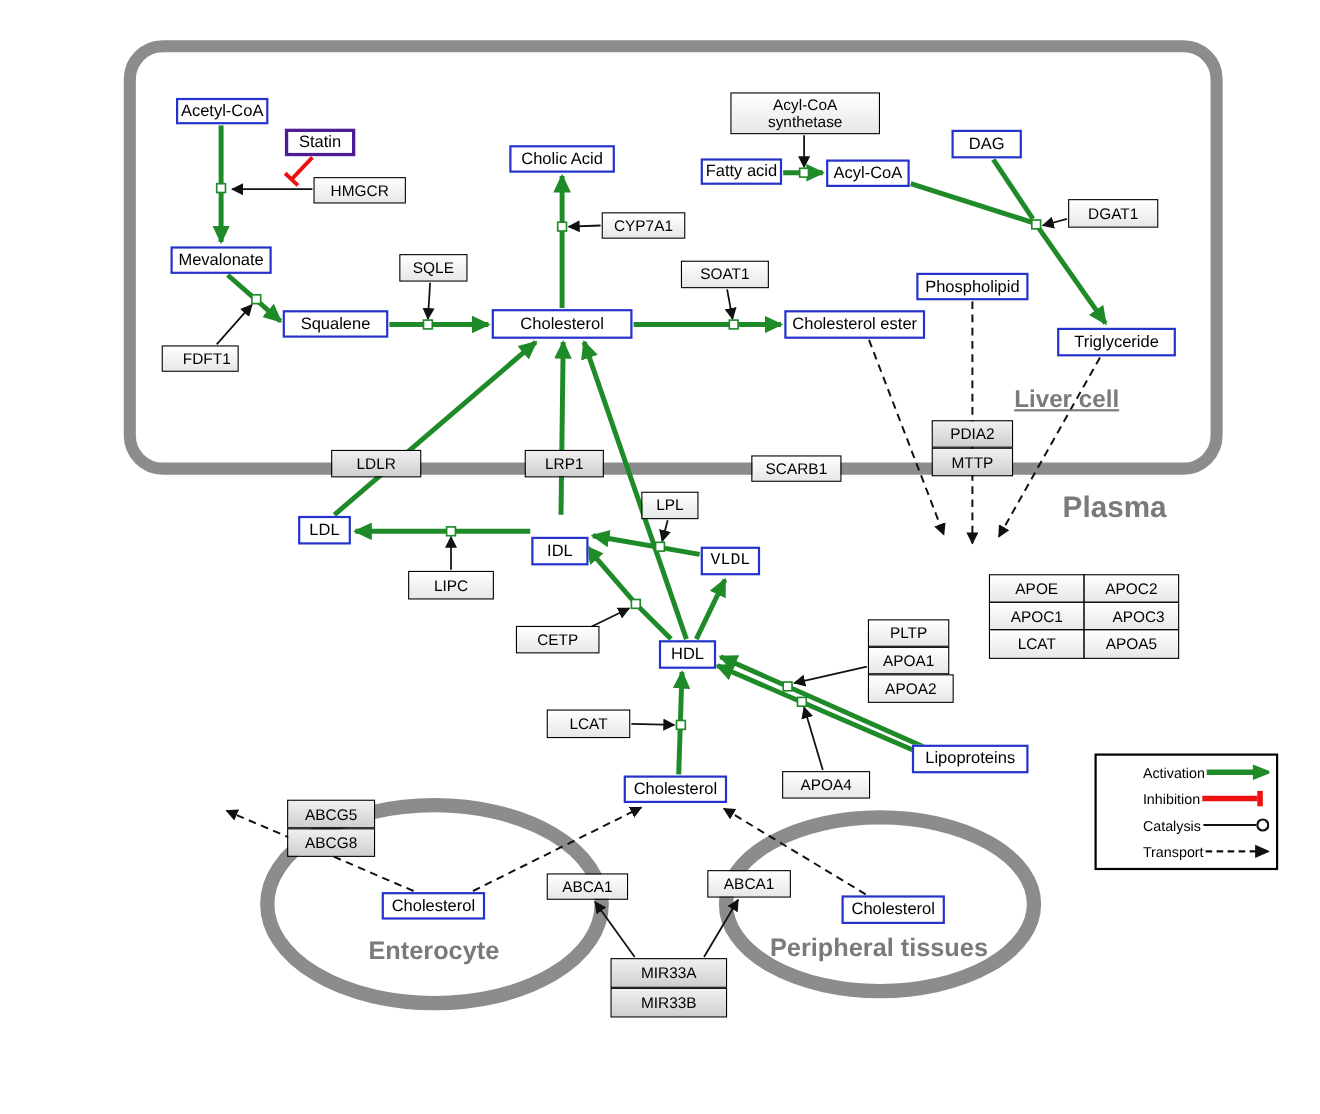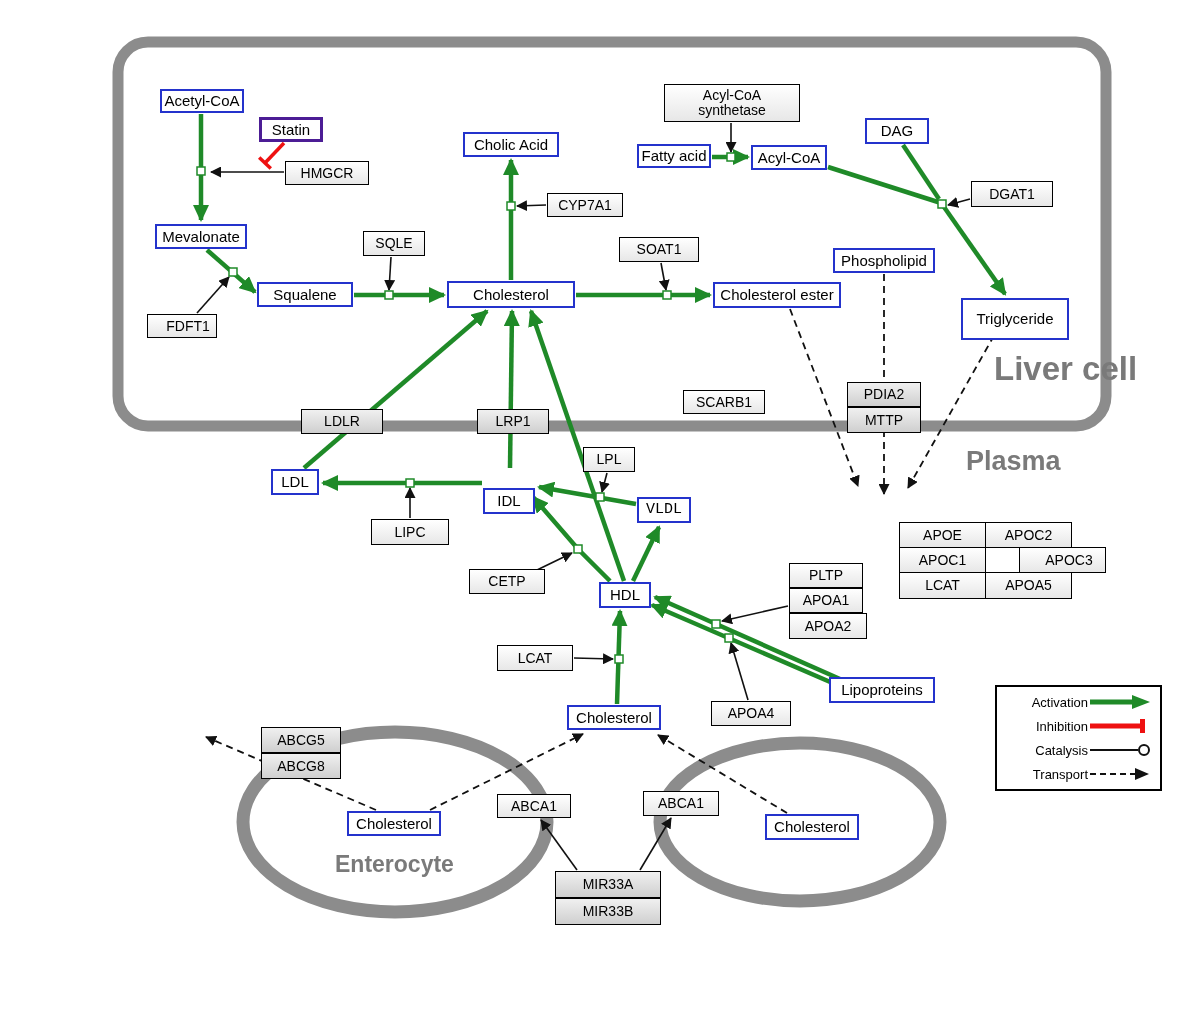--- a/index.html
+++ b/index.html
@@ -8,28 +8,28 @@
   #edge-layer{position:absolute;left:0;top:0;}
   #node-layer{position:absolute;left:0;top:0;width:100%;height:100%;}
   .node{position:absolute;display:flex;align-items:center;justify-content:center;
         text-align:center;background:#fff;border:1px solid #000;color:#000;
         box-sizing:border-box;font-size:14px;line-height:1.05;white-space:pre-line;}
   .node.metabolite{border:2px solid #2433cc;font-size:15px;}
   .node.inhibitor{border:3px solid #4c1d95;font-size:15px;}
   .node.protein{background:linear-gradient(#ffffff,#e7e7e7);}
   .node.protein-shaded{background:linear-gradient(#f0f0f0,#cfcfcf);}
   .compartment-label{position:absolute;font-weight:bold;color:#7a7a7a;}
-  #liver-label{left:994px;top:350px;font-size:33px;}
+  #liver-label{left:922px;top:350px;font-size:22px;text-decoration:underline;}
   #plasma-label{left:966px;top:446px;font-size:27px;}
   #enterocyte-label{left:335px;top:851px;font-size:23px;}
   #peripheral-label{left:700px;top:848px;font-size:23px;}
   .legend{position:absolute;left:995px;top:685px;width:167px;height:106px;
           border:2px solid #000;background:#fff;box-sizing:border-box;
           display:flex;flex-direction:column;justify-content:space-around;padding:3px 6px;}
-  .legend-row{display:flex;align-items:center;justify-content:flex-end;}
+  .legend-row{display:flex;align-items:center;justify-content:flex-start;margin-left:36px;}
   .legend-label{font-size:13px;color:#000;}
 </style>
 </head>
 <body>
 
 <div class="canvas">
 
   <svg id="edge-layer" width="1200" height="1013" viewBox="0 0 1200 1013">
     <defs>
       <marker id="arrow-green" markerUnits="userSpaceOnUse" markerWidth="18" markerHeight="16" refX="15" refY="8" orient="auto">
@@ -103,68 +103,69 @@
       <div class="node metabolite" style="left: 160px; top: 89px; width: 84px; height: 24px;">Acetyl-CoA</div>
       <div class="node metabolite" style="left: 155px; top: 224px; width: 92px; height: 25px;">Mevalonate</div>
       <div class="node metabolite" style="left: 257px; top: 282px; width: 96px; height: 25px;">Squalene</div>
       <div class="node metabolite" style="left: 447px; top: 281px; width: 128px; height: 27px;">Cholesterol</div>
       <div class="node metabolite" style="left: 463px; top: 132px; width: 96px; height: 25px;">Cholic Acid</div>
       <div class="node metabolite" style="left: 713px; top: 282px; width: 128px; height: 26px;">Cholesterol ester</div>
       <div class="node metabolite" style="left: 637px; top: 144px; width: 74px; height: 24px;">Fatty acid</div>
       <div class="node metabolite" style="left: 751px; top: 145px; width: 76px; height: 25px;">Acyl-CoA</div>
       <div class="node metabolite" style="left: 865px; top: 118px; width: 64px; height: 26px;">DAG</div>
       <div class="node metabolite" style="left: 833px; top: 248px; width: 102px; height: 25px;">Phospholipid</div>
-      <div class="node metabolite" style="left: 961px; top: 298px; width: 108px; height: 42px; text-align: right;">Triglyceride</div>
+      <div class="node metabolite" style="left: 961px; top: 298px; width: 108px; height: 26px; text-align: right;">Triglyceride</div>
       <div class="node metabolite" style="left: 271px; top: 469px; width: 48px; height: 26px;">LDL</div>
       <div class="node metabolite" style="left: 483px; top: 488px; width: 52px; height: 26px;">IDL</div>
       <div class="node metabolite" style="left: 637px; top: 497px; width: 54px; height: 26px; font-family: Liberation Mono, monospace;">VLDL</div>
       <div class="node metabolite" style="left: 599px; top: 582px; width: 52px; height: 26px;">HDL</div>
       <div class="node metabolite" style="left: 829px; top: 677px; width: 106px; height: 26px;">Lipoproteins</div>
       <div class="node metabolite" style="left: 567px; top: 705px; width: 94px; height: 25px;">Cholesterol</div>
       <div class="node metabolite" style="left: 347px; top: 811px; width: 94px; height: 25px;">Cholesterol</div>
       <div class="node metabolite" style="left: 765px; top: 814px; width: 94px; height: 26px;">Cholesterol</div>
       <div class="node inhibitor" style="left: 259px; top: 117px; width: 64px; height: 25px;">Statin</div>
       <div class="node protein" style="left: 285px; top: 161px; width: 84px; height: 24px;">HMGCR</div>
       <div class="node protein" style="left: 147px; top: 314px; width: 70px; height: 24px; padding-left: 12px;">FDFT1</div>
       <div class="node protein" style="left: 363px; top: 231px; width: 62px; height: 25px;">SQLE</div>
       <div class="node protein" style="left: 547px; top: 193px; width: 76px; height: 24px;">CYP7A1</div>
       <div class="node protein" style="left: 619px; top: 237px; width: 80px; height: 25px;">SOAT1</div>
       <div class="node protein" style="left: 664px; top: 84px; width: 136px; height: 38px;">Acyl-CoA
 synthetase</div>
       <div class="node protein" style="left: 971px; top: 181px; width: 82px; height: 26px;">DGAT1</div>
       <div class="node protein-shaded" style="left: 301px; top: 409px; width: 82px; height: 25px;">LDLR</div>
       <div class="node protein-shaded" style="left: 477px; top: 409px; width: 72px; height: 25px;">LRP1</div>
-      <div class="node protein" style="left: 683px; top: 390px; width: 82px; height: 24px;">SCARB1</div>
+      <div class="node protein" style="left: 683px; top: 414px; width: 82px; height: 24px;">SCARB1</div>
       <div class="node protein-shaded" style="left: 847px; top: 382px; width: 74px; height: 25px;">PDIA2</div>
       <div class="node protein-shaded" style="left: 847px; top: 407px; width: 74px; height: 26px;">MTTP</div>
       <div class="node protein" style="left: 371px; top: 519px; width: 78px; height: 26px;">LIPC</div>
       <div class="node protein" style="left: 583px; top: 447px; width: 52px; height: 25px;">LPL</div>
       <div class="node protein" style="left: 469px; top: 569px; width: 76px; height: 25px;">CETP</div>
       <div class="node protein" style="left: 497px; top: 645px; width: 76px; height: 26px;">LCAT</div>
       <div class="node protein" style="left: 789px; top: 563px; width: 74px; height: 25px;">PLTP</div>
       <div class="node protein" style="left: 789px; top: 588px; width: 74px; height: 25px;">APOA1</div>
       <div class="node protein" style="left: 789px; top: 613px; width: 78px; height: 26px;">APOA2</div>
       <div class="node protein" style="left: 711px; top: 701px; width: 80px; height: 25px;">APOA4</div>
       <div class="node protein" style="left: 899px; top: 522px; width: 87px; height: 26px;">APOE</div>
       <div class="node protein" style="left: 985px; top: 522px; width: 87px; height: 26px;">APOC2</div>
       <div class="node protein" style="left: 899px; top: 547px; width: 87px; height: 26px;">APOC1</div>
-      <div class="node protein" style="left: 1019px; top: 547px; width: 87px; height: 26px; padding-left: 13px;">APOC3</div>
+      <div class="node protein" style="left: 985px; top: 547px; width: 87px; height: 26px; padding-left: 13px;">APOC3</div>
       <div class="node protein" style="left: 899px; top: 572px; width: 87px; height: 27px;">LCAT</div>
       <div class="node protein" style="left: 985px; top: 572px; width: 87px; height: 27px;">APOA5</div>
       <div class="node protein-shaded" style="left: 261px; top: 727px; width: 80px; height: 26px;">ABCG5</div>
       <div class="node protein-shaded" style="left: 261px; top: 753px; width: 80px; height: 26px;">ABCG8</div>
       <div class="node protein" style="left: 497px; top: 794px; width: 74px; height: 24px;">ABCA1</div>
       <div class="node protein" style="left: 643px; top: 791px; width: 76px; height: 25px;">ABCA1</div>
       <div class="node protein-shaded" style="left: 555px; top: 871px; width: 106px; height: 27px;">MIR33A</div>
       <div class="node protein-shaded" style="left: 555px; top: 898px; width: 106px; height: 27px;">MIR33B</div>
     </div>
 
   <div class="compartment-label" id="liver-label">Liver cell</div>
   <div class="compartment-label" id="plasma-label">Plasma</div>
   <div class="compartment-label" id="enterocyte-label">Enterocyte</div>
+  <div class="compartment-label" id="peripheral-label">Peripheral tissues</div>
 
   <div class="legend">
     <div class="legend-row">
       <span class="legend-label">Activation</span>
       <svg class="legend-sym" width="66" height="18">
           <line x1="2" y1="9" x2="46" y2="9" stroke="#1f8a28" stroke-width="5"></line>
           <polygon points="44,2 62,9 44,16" fill="#1f8a28"></polygon>
         </svg>
     </div>
     <div class="legend-row">

